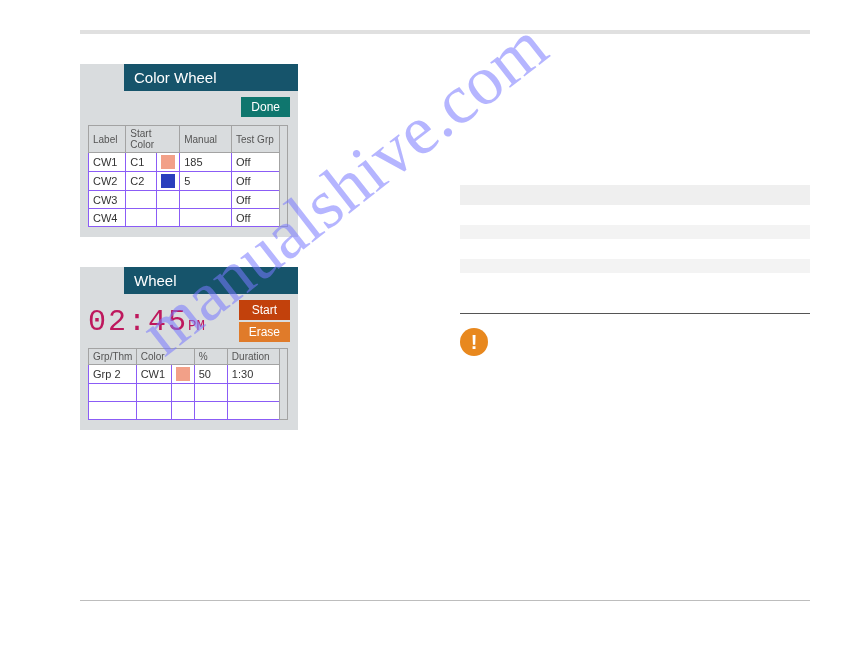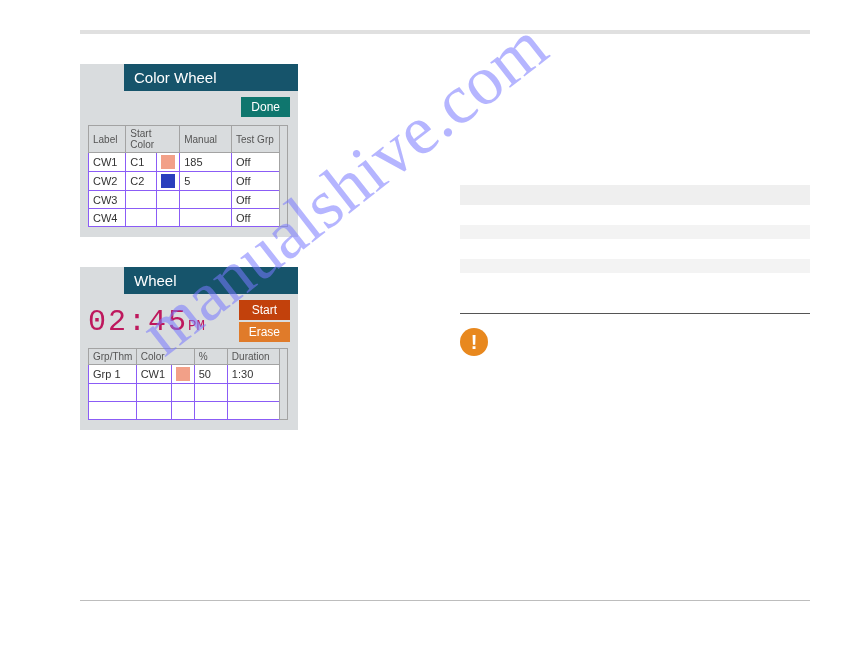--- a/index.html
+++ b/index.html
@@ -230,21 +230,21 @@
       </colgroup>
       <tbody>
           <tr>
         <th>Grp/Thm</th>
         <th colspan="2">Color</th>
         <th>%</th>
         <th>Duration</th>
         <th class="scrollbar-cell" rowspan="4"></th>
       </tr>
       <tr>
-        <td>Grp 1</td>
+        <td>Grp 2</td>
         <td>CW1</td>
         <td>
               <div class="swatch" style="background:#f2a088"></div>
             </td>
         <td>50</td>
         <td>1:30</td>
       </tr>
       <tr>
         <td></td>
         <td></td>

